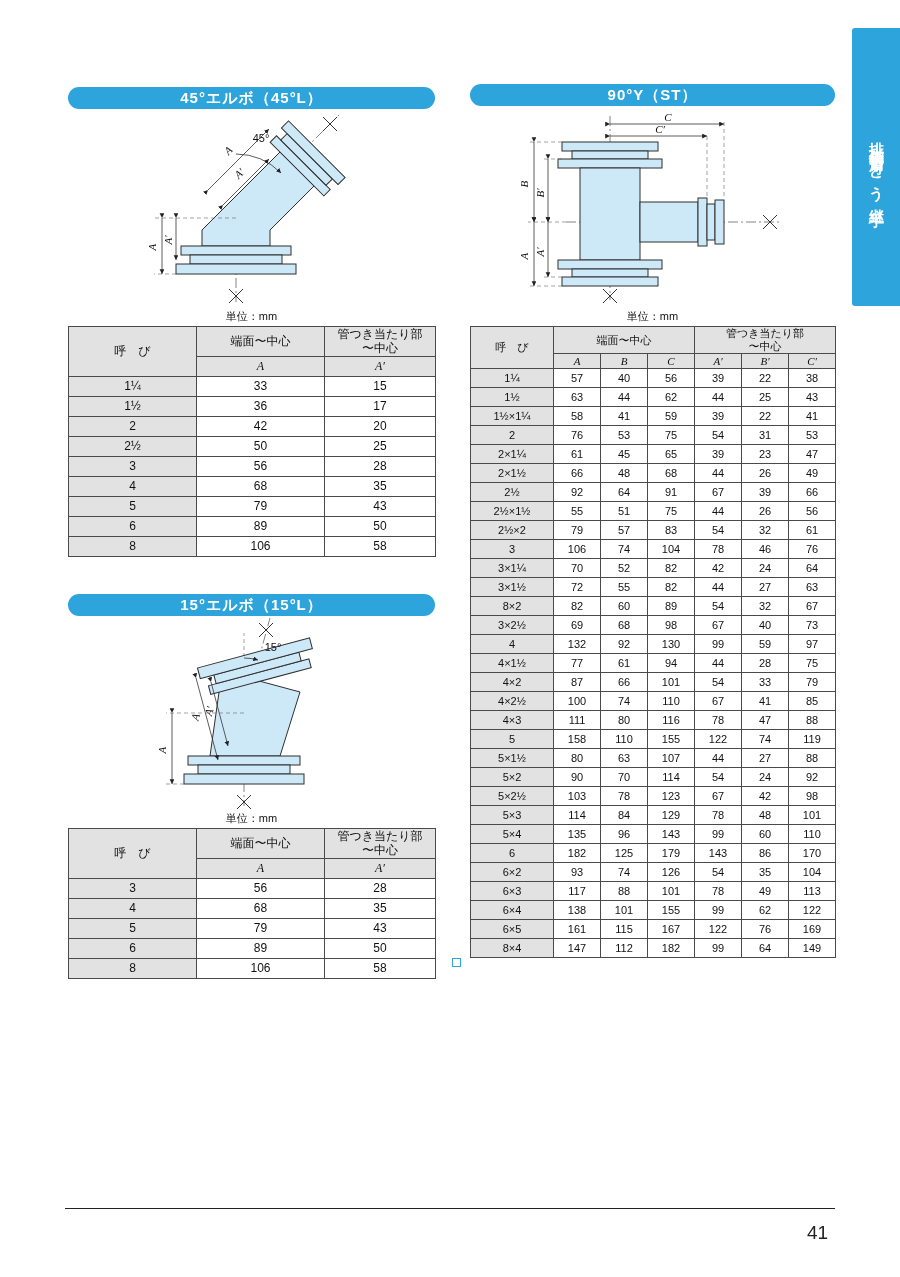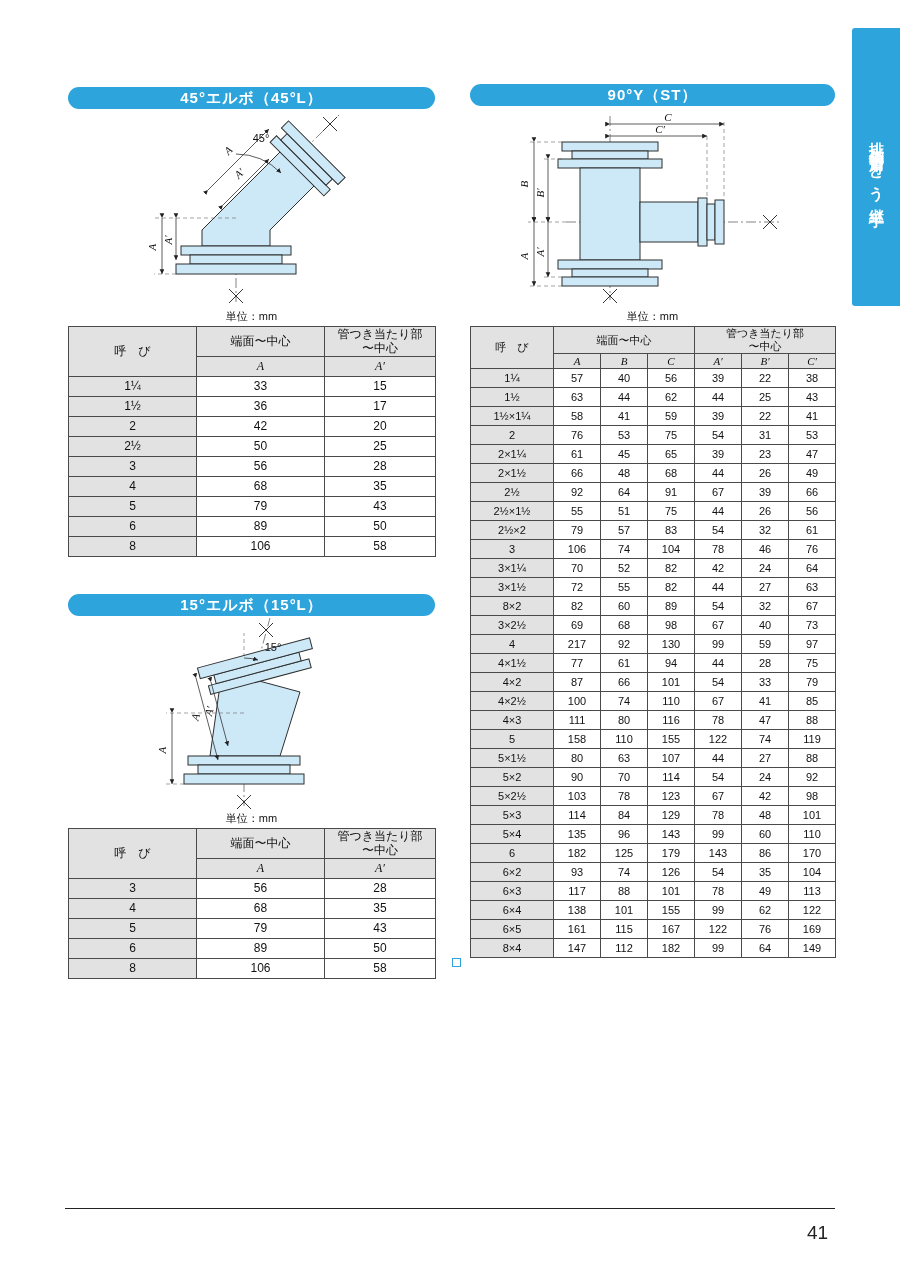--- a/index.html
+++ b/index.html
@@ -400,21 +400,21 @@
         <td>3×2½</td>
         <td>69</td>
         <td>68</td>
         <td>98</td>
         <td>67</td>
         <td>40</td>
         <td>73</td>
       </tr>
       <tr>
         <td>4</td>
-        <td>217</td>
+        <td>132</td>
         <td>92</td>
         <td>130</td>
         <td>99</td>
         <td>59</td>
         <td>97</td>
       </tr>
       <tr>
         <td>4×1½</td>
         <td>77</td>
         <td>61</td>

